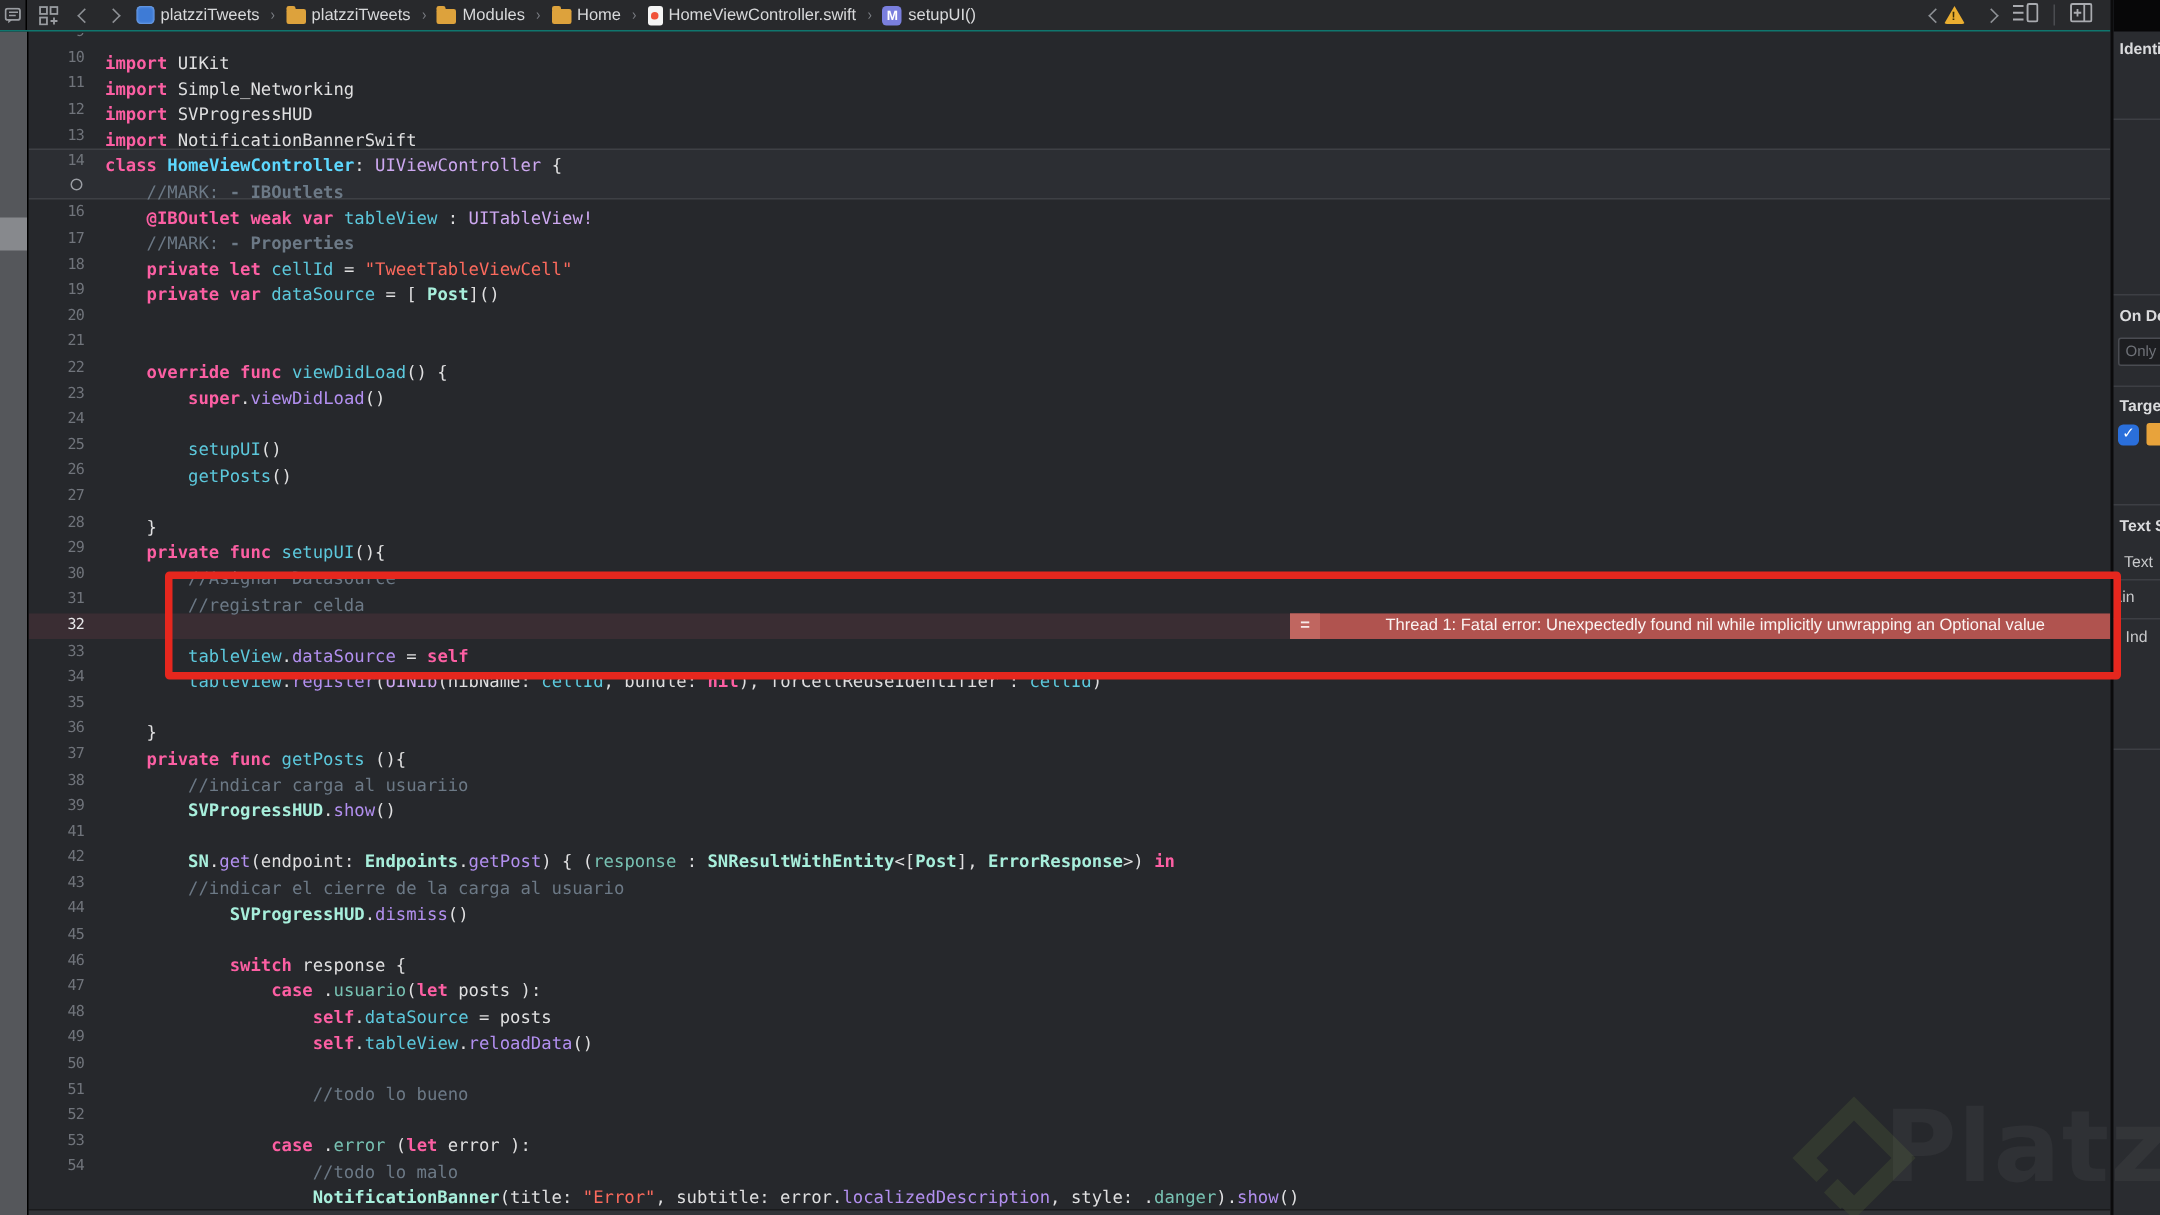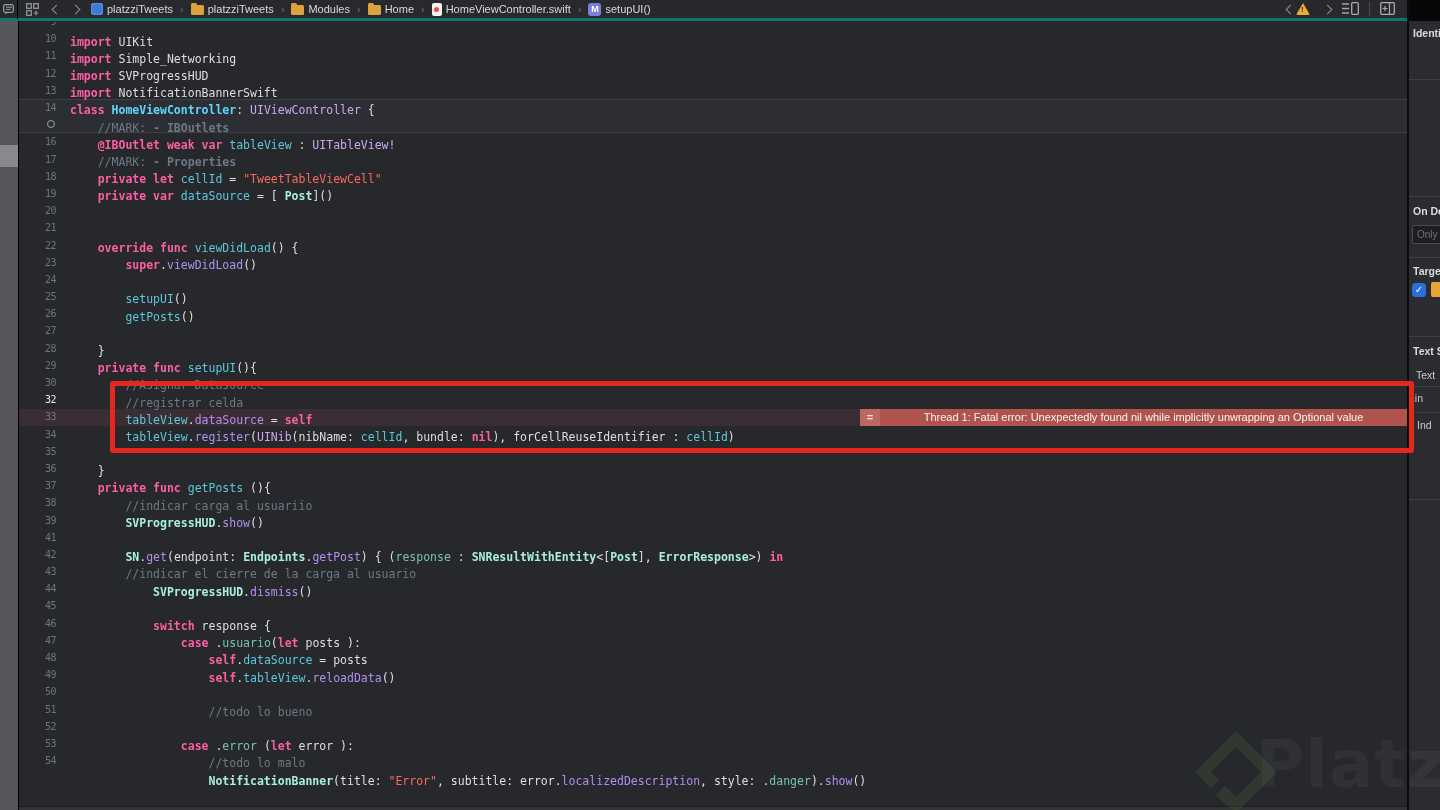--- a/index.html
+++ b/index.html
@@ -7,21 +7,21 @@
   #stage { position:relative; width:1440px; height:810px; background:#26282c;
            font-family:"Liberation Sans","DejaVu Sans",sans-serif; }
 
   
   #left-strip { position:absolute; left:0; top:21px; width:18px; height:789px; background:#55575b; }
   #left-strip .lighter { position:absolute; left:0; top:124px; width:18px; height:22px; background:#87898d; }
   #left-strip-border { position:absolute; left:18px; top:0; width:1px; height:810px; background:#000; z-index:5; }
 
   
   #jumpbar { position:absolute; left:0; top:0; width:1407px; height:21px; background:#28292c;
-             border-bottom:3px solid #0f766e; display:flex; align-items:center; font-size:11px; color:#d8d9db; z-index:6; }
+             border-bottom:1px solid #0f766e; display:flex; align-items:center; font-size:11px; color:#d8d9db; z-index:6; }
   .jb-left-icon { width:18px; height:20px; display:flex; align-items:center; justify-content:center; border-right:1px solid #000; }
   .jb-icon { display:flex; align-items:center; justify-content:center; margin:0 4px; }
   .chev { width:7px; height:7px; border-right:1.6px solid #8e9196; border-top:1.6px solid #8e9196; display:inline-block; }
   .chev.back { transform:rotate(-135deg); margin-left:10px; }
   .chev.fwd  { transform:rotate(45deg);  margin-left:12px; margin-right:10px; }
   #breadcrumb { display:flex; align-items:center; white-space:nowrap; }
   .crumb { display:flex; align-items:center; gap:4px; margin:0 2px; }
   .crumb-sep { color:#7b7e84; margin:0 5px; font-size:11px; transform:scaleX(.8); }
   .ic-project { width:12px; height:12px; border-radius:3px; background:#3e7bd6; box-shadow:inset 0 0 2px #9cc2f5; }
   .ic-folder { position:relative; width:13px; height:10px; background:#dda23c; border-radius:1.5px; margin-top:2px; }
@@ -267,20 +267,24 @@
         </div>
         <div class="row">
           <span class="ln">29</span>
           <span class="code-text"><span class="cmt">        //Asignar Datasource</span></span>
         </div>
         <div class="row">
           <span class="ln">30</span>
           <span class="code-text"><span class="cmt">        //registrar celda</span></span>
         </div>
         <div class="row">
+          <span class="ln">31</span>
+          <span class="code-text"></span>
+        </div>
+        <div class="row">
           <span class="ln white">32</span>
           <span class="code-text"><span class="pl">        </span><span class="cy">tableView</span><span class="pl">.</span><span class="pu">dataSource</span><span class="pl"> = </span><span class="kw">self</span></span>
         </div>
         <div class="row">
           <span class="ln">33</span>
           <span class="code-text"><span class="pl">        </span><span class="cy">tableView</span><span class="pl">.</span><span class="pu">register</span><span class="pl">(</span><span class="sdk">UINib</span><span class="pl">(nibName: </span><span class="cy">cellId</span><span class="pl">, bundle: </span><span class="kw">nil</span><span class="pl">), forCellReuseIdentifier : </span><span class="cy">cellId</span><span class="pl">)</span></span>
         </div>
         <div class="row">
           <span class="ln">34</span>
           <span class="code-text"></span>

